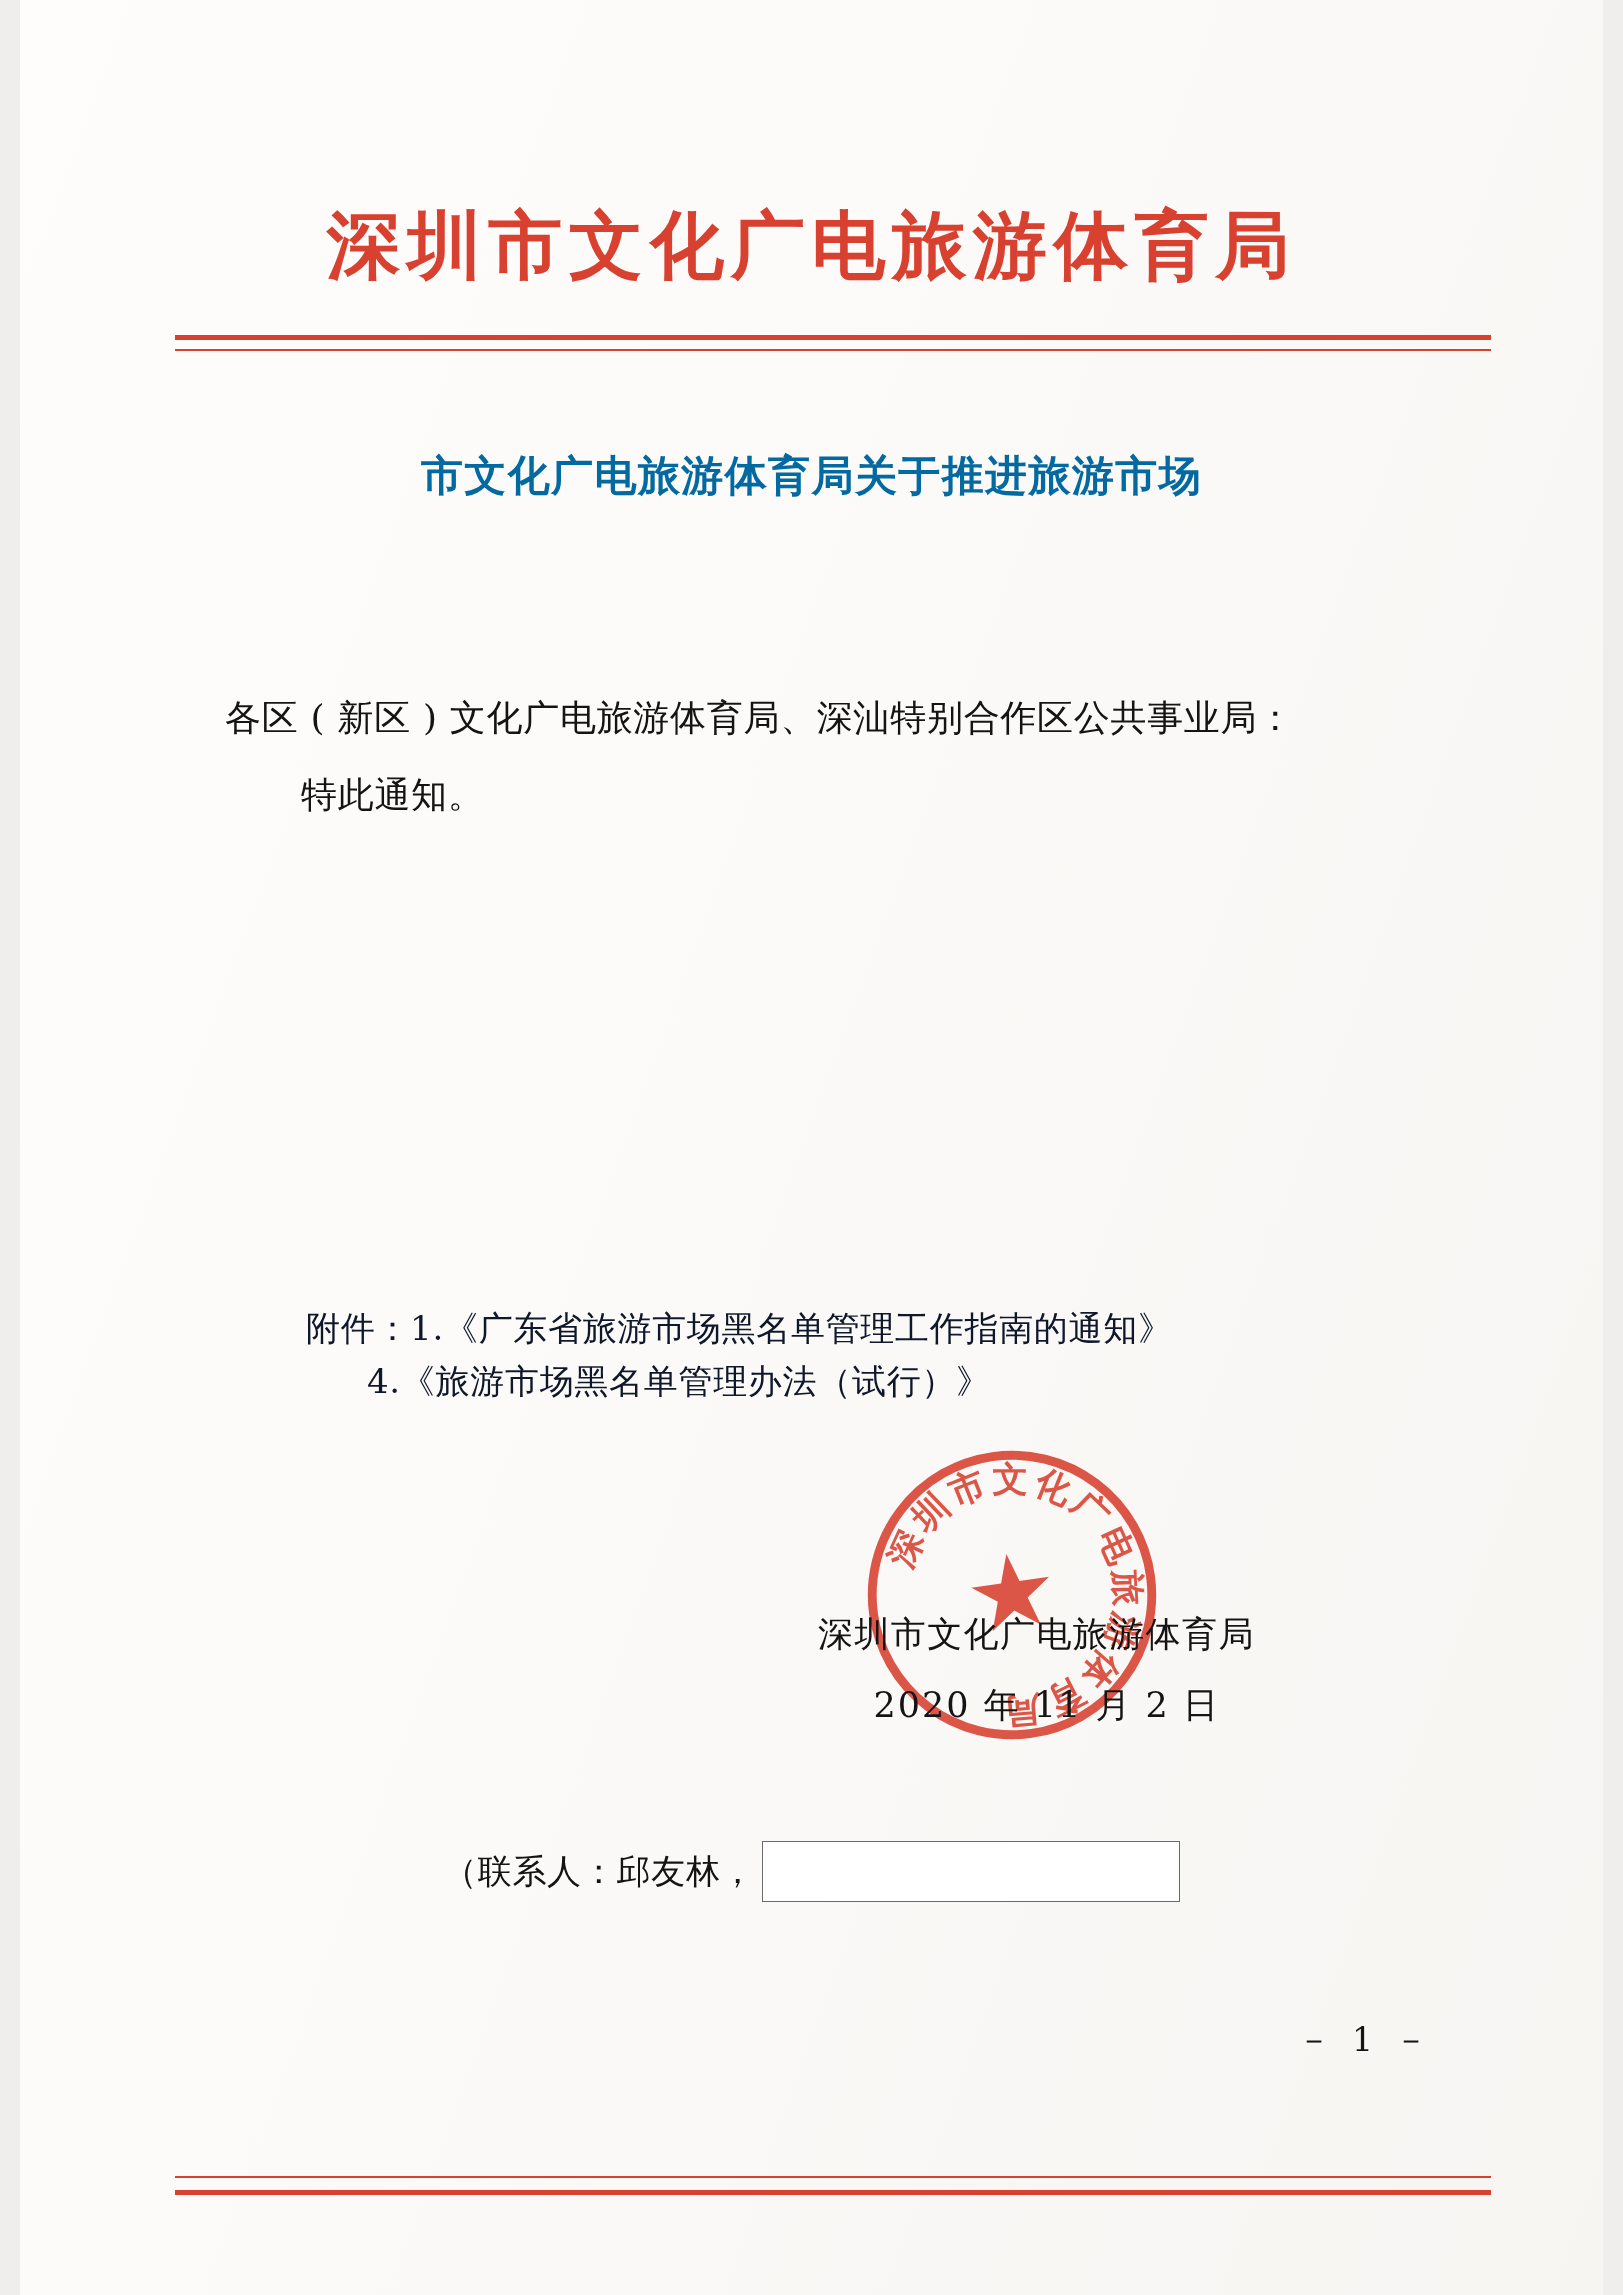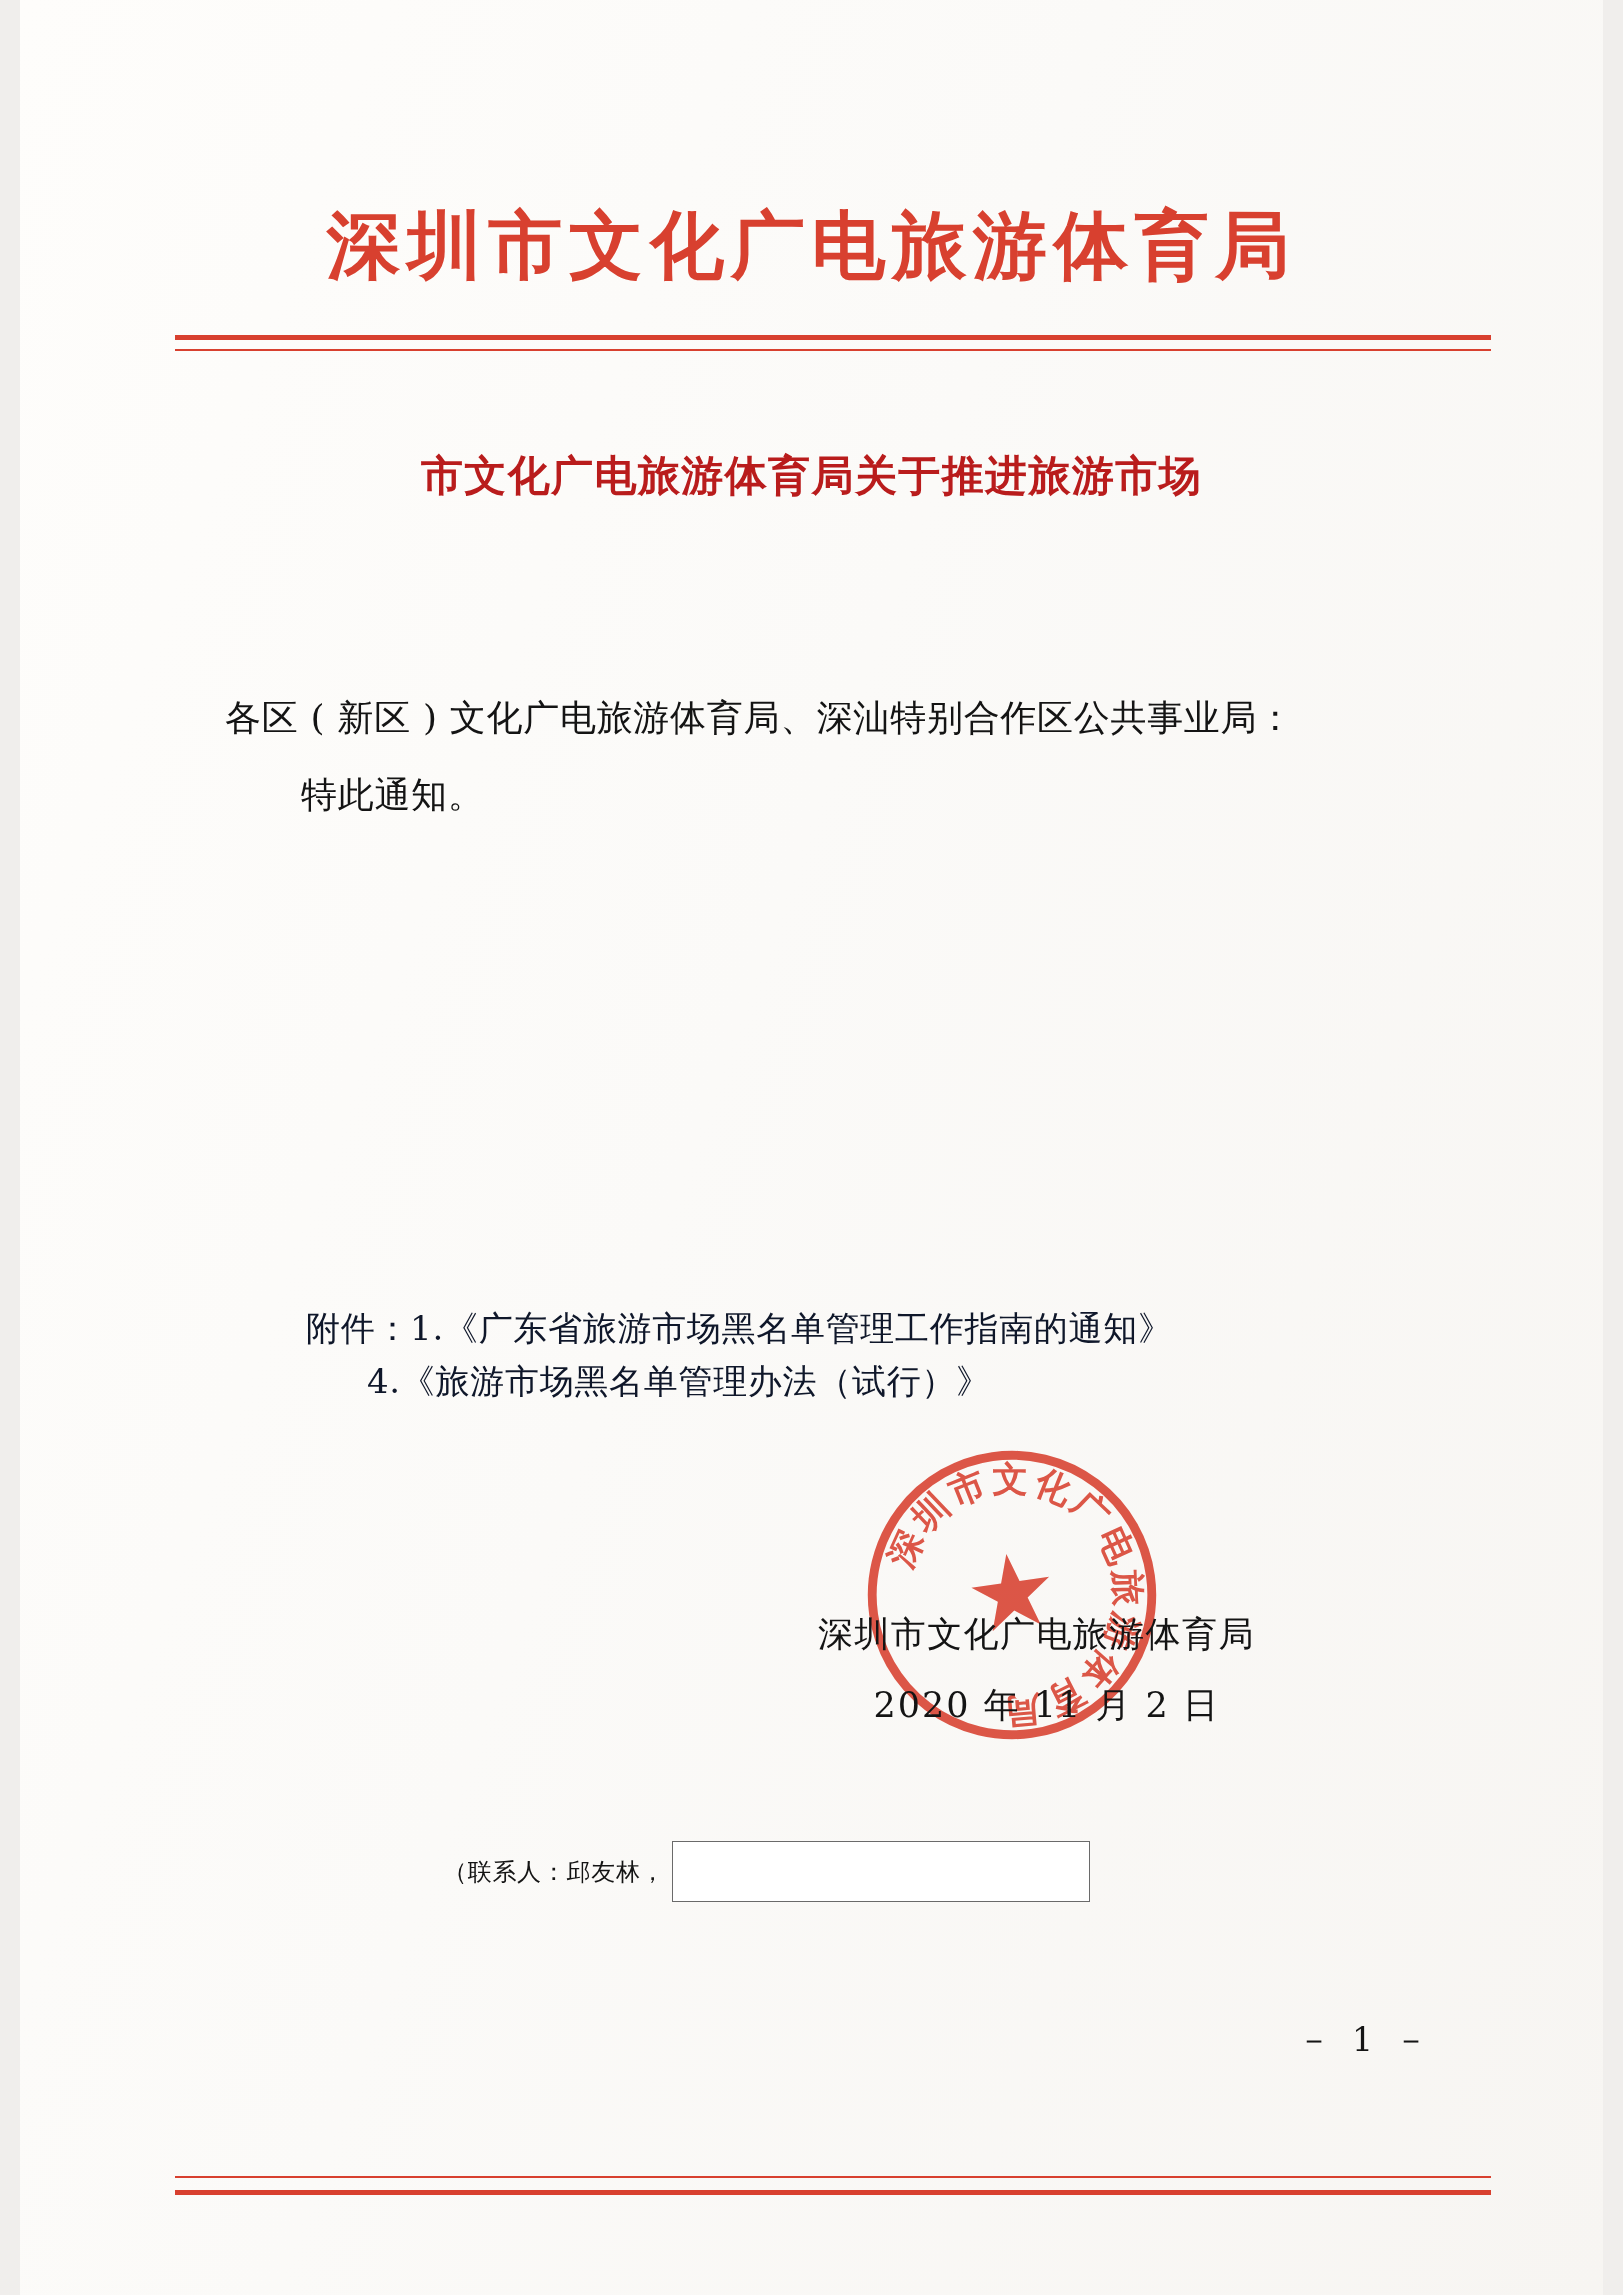--- a/index.html
+++ b/index.html
@@ -71,21 +71,21 @@
   
   .doc-title {
     position: absolute;
     top: 447px;
     left: 0;
     width: 100%;
     text-align: center;
     font-weight: bold;
     font-size: 42px;
     line-height: 1.38;
-    color: #b91c1c;
+    color: #0369a1;
     letter-spacing: 1.4px;
   }
   .doc-title div { white-space: nowrap; }
 
   
   .body-block {
     position: absolute;
     top: 689px;
     left: 205px;
     width: 1220px;
@@ -146,21 +146,21 @@
     height: 300px;
     pointer-events: none;
     opacity: .88;
   }
 
   
   .contact {
     position: absolute;
     top: 1841px;
     left: 423px;
-    font-size: 24px;
+    font-size: 34px;
     color: #141414;
     letter-spacing: 0.7px;
     display: flex;
     align-items: center;
     white-space: nowrap;
   }
   .contact-box {
     display: inline-block;
     width: 416px;
     height: 59px;

